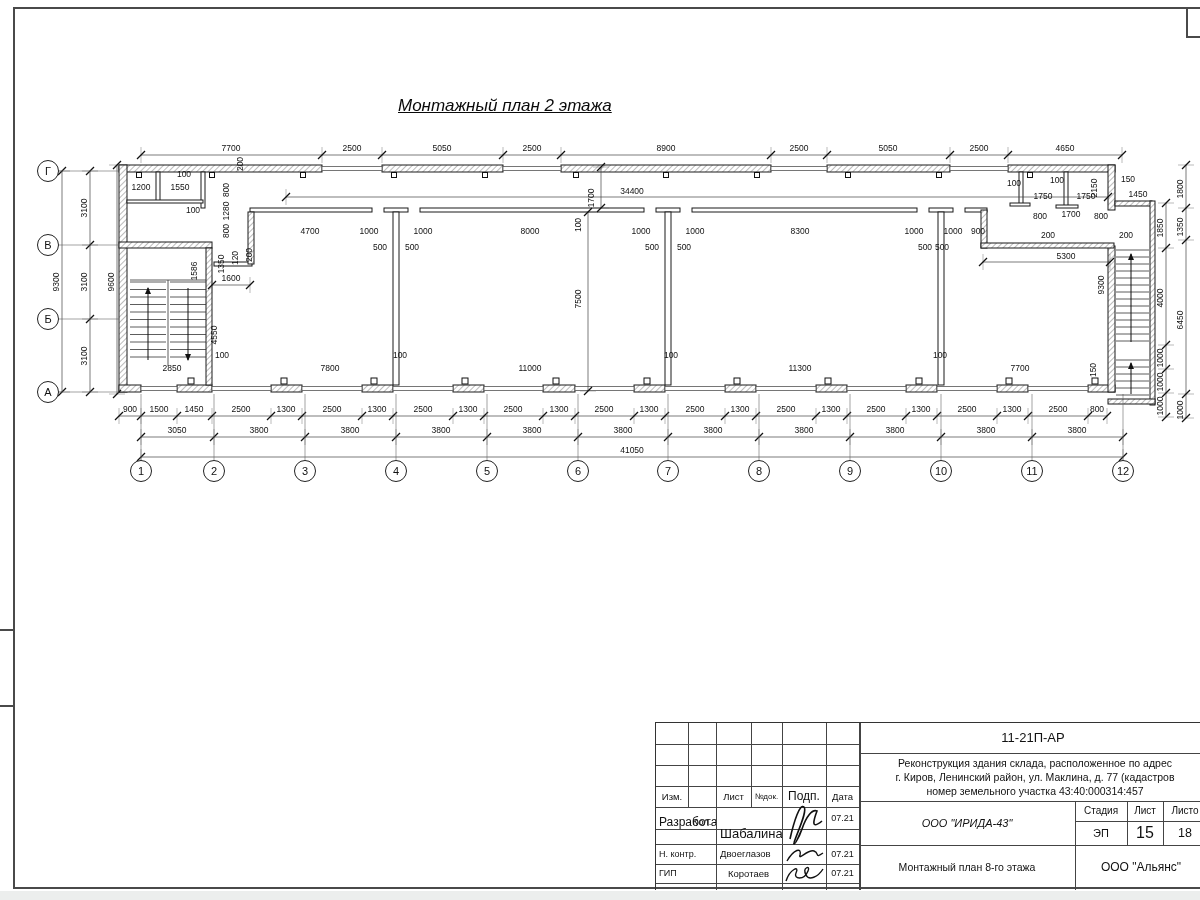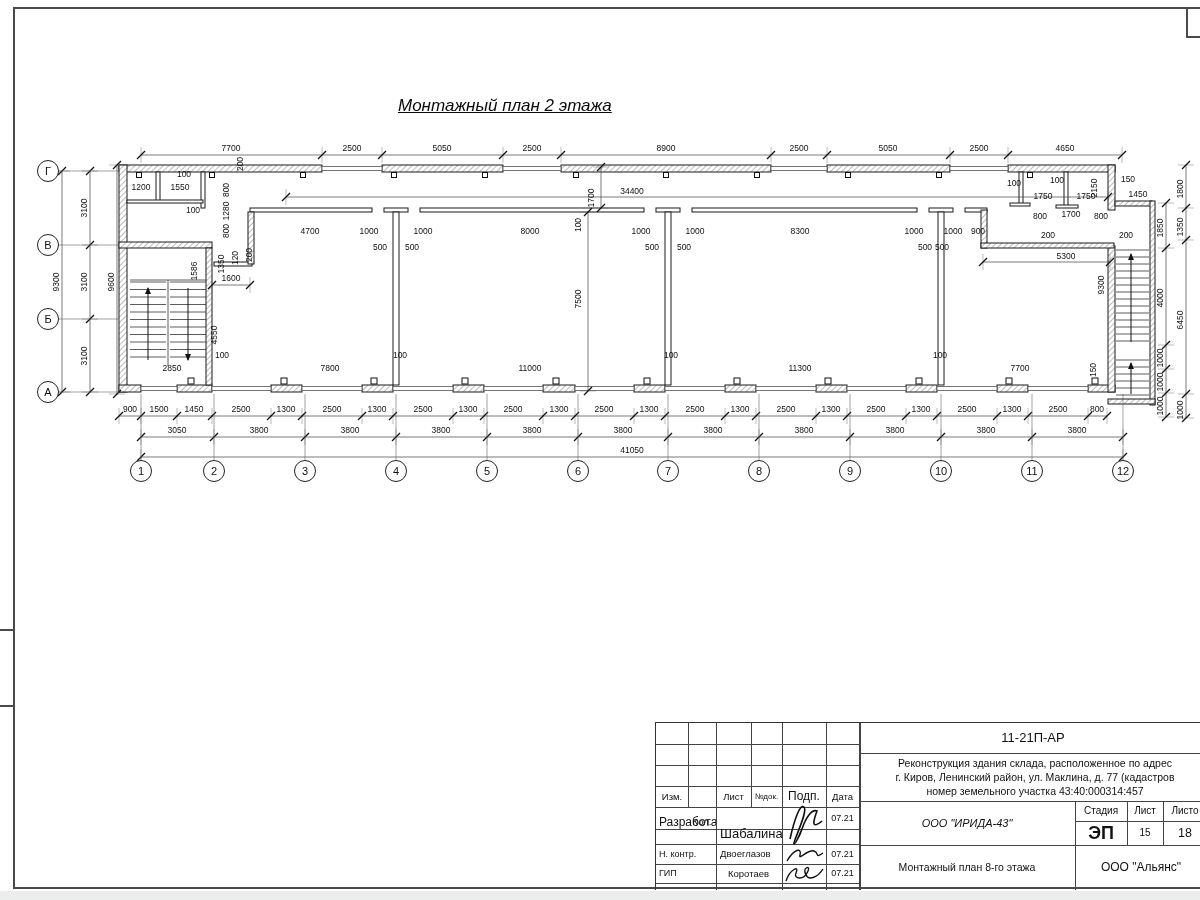--- a/index.html
+++ b/index.html
@@ -583,20 +583,20 @@
     </svg>
 
     <div class="cell c" style="left:203px;top:0;width:348px;height:30px;line-height:30px;font-size:13px;">11-21П-АР</div>
     <div class="cell c" style="left:207px;top:33px;width:344px;height:15px;line-height:15px;font-size:10.5px;">Реконструкция здания склада, расположенное по адрес</div>
     <div class="cell c" style="left:207px;top:47px;width:344px;height:15px;line-height:15px;font-size:10.5px;">г. Киров, Ленинский район, ул. Маклина, д. 77 (кадастров</div>
     <div class="cell c" style="left:207px;top:61px;width:344px;height:15px;line-height:15px;font-size:10.5px;">номер земельного участка 43:40:000314:457</div>
     <div class="cell c" style="left:203px;top:80px;width:216px;height:42px;line-height:40px;font-size:11px;font-style:italic;">ООО "ИРИДА-43"</div>
     <div class="cell c" style="left:419px;top:79px;width:52px;height:18px;line-height:18px;font-size:10px;">Стадия</div>
     <div class="cell c" style="left:471px;top:79px;width:36px;height:18px;line-height:18px;font-size:10px;">Лист</div>
     <div class="cell c" style="left:507px;top:79px;width:44px;height:18px;line-height:18px;font-size:10px;">Листо</div>
-    <div class="cell c" style="left:419px;top:98px;width:52px;height:24px;line-height:24px;font-size:18px;font-weight:bold;">ЭП</div>
-    <div class="cell c" style="left:471px;top:98px;width:36px;height:24px;line-height:24px;font-size:10px;">15</div>
+    <div class="cell c" style="left:419px;top:98px;width:52px;height:24px;line-height:24px;font-size:11px;">ЭП</div>
+    <div class="cell c" style="left:471px;top:98px;width:36px;height:24px;line-height:24px;font-size:16px;">15</div>
     <div class="cell c" style="left:507px;top:98px;width:44px;height:24px;line-height:24px;font-size:12.5px;">18</div>
     <div class="cell c" style="left:203px;top:122px;width:216px;height:45px;line-height:45px;font-size:10.5px;">Монтажный план 8-го этажа</div>
     <div class="cell c" style="left:419px;top:122px;width:132px;height:45px;line-height:45px;font-size:12px;">ООО "Альянс"</div>
   </div>
 
 </div>
 
 </body></html>

